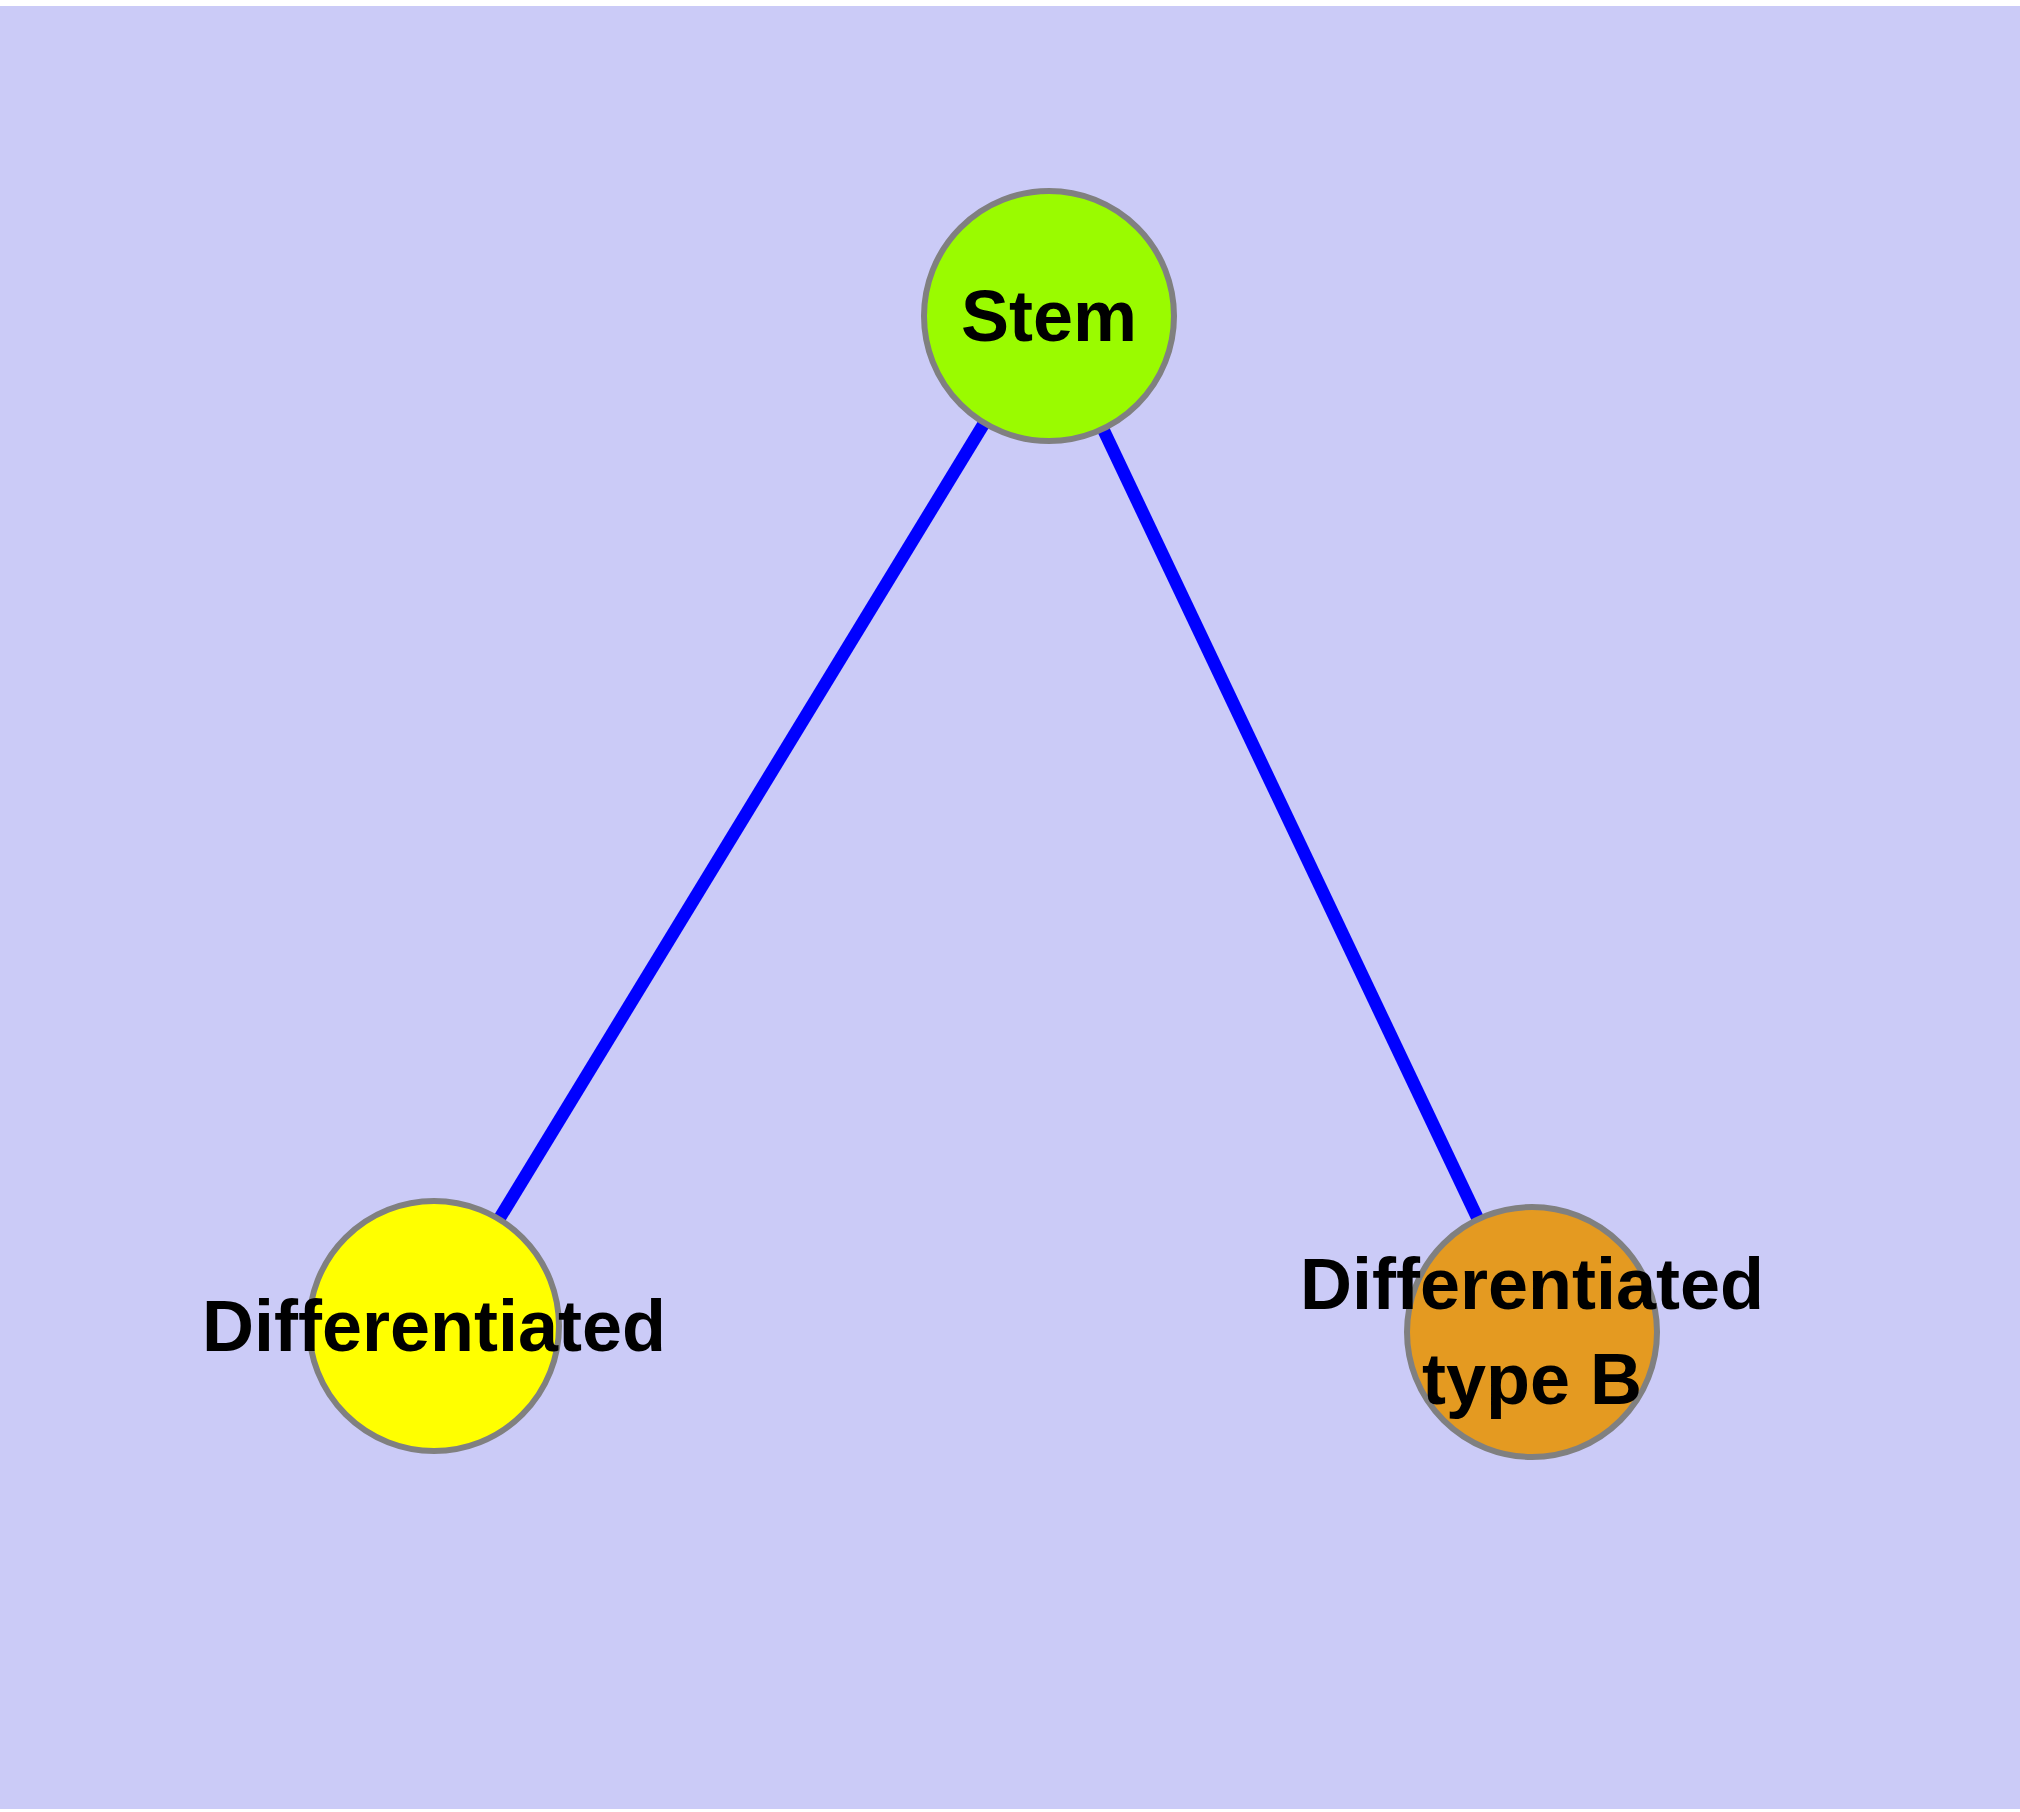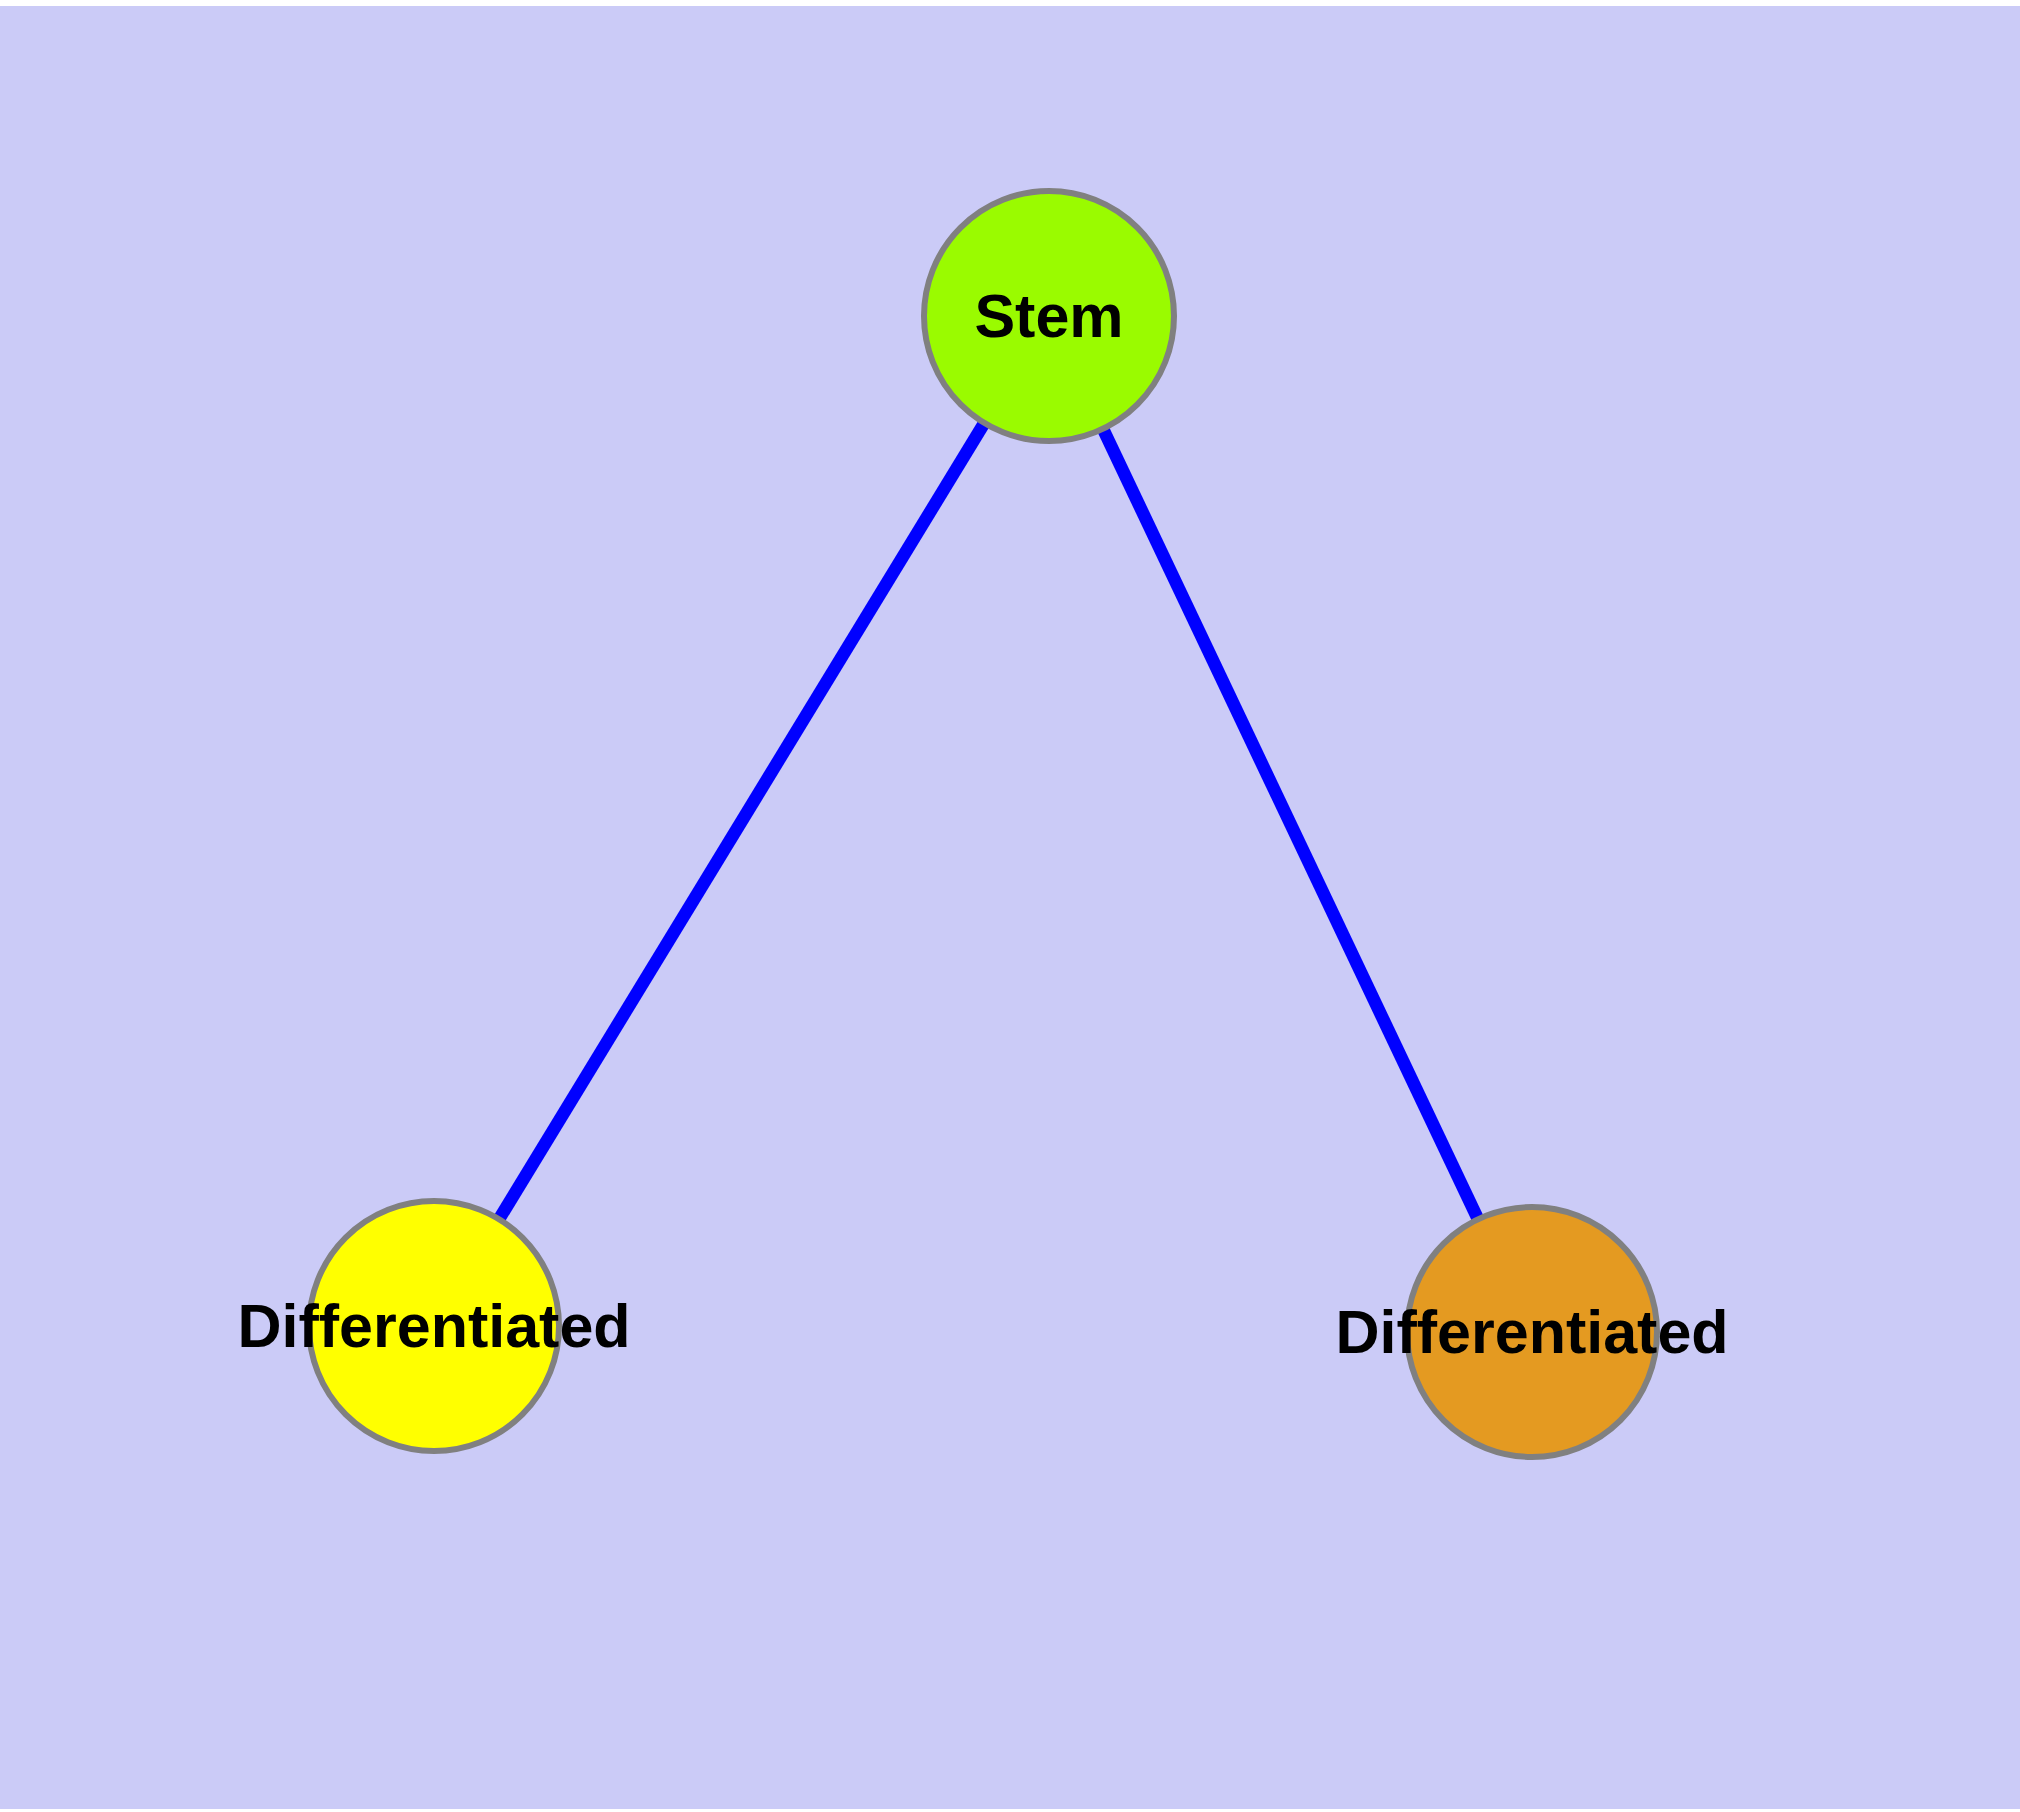--- a/index.html
+++ b/index.html
@@ -32,21 +32,21 @@
     position: absolute;
     box-sizing: border-box;
     border-style: solid;
     border-radius: 50%;
   }
   .label {
     position: absolute;
     transform: translate(-50%, -50%);
     text-align: center;
     font-weight: bold;
-    font-size: 61px;
+    font-size: 72px;
     line-height: 95px;
     color: #000000;
     white-space: nowrap;
   }
 </style>
 </head>
 <body style="background: rgb(255, 255, 255);">
 
 <div class="panel" style="background: rgb(203, 203, 247);"></div>
 
@@ -60,14 +60,15 @@
 <div class="circle" style="left: 1404px; top: 1204px; width: 256px; height: 256px; background: rgb(228, 154, 33); border-color: rgb(128, 128, 128); border-width: 6px;"></div>
 
 <div class="label" style="left: 1049px; top: 316px; color: rgb(0, 0, 0);">
   <div>Stem</div>
 </div>
 <div class="label" style="left: 434px; top: 1326px; color: rgb(0, 0, 0);">
   <div>Differentiated</div>
 </div>
 <div class="label" style="left: 1532px; top: 1332px; color: rgb(0, 0, 0);">
   <div>Differentiated</div>
+  <div>type B</div>
 </div>
 
 
 </body></html>

